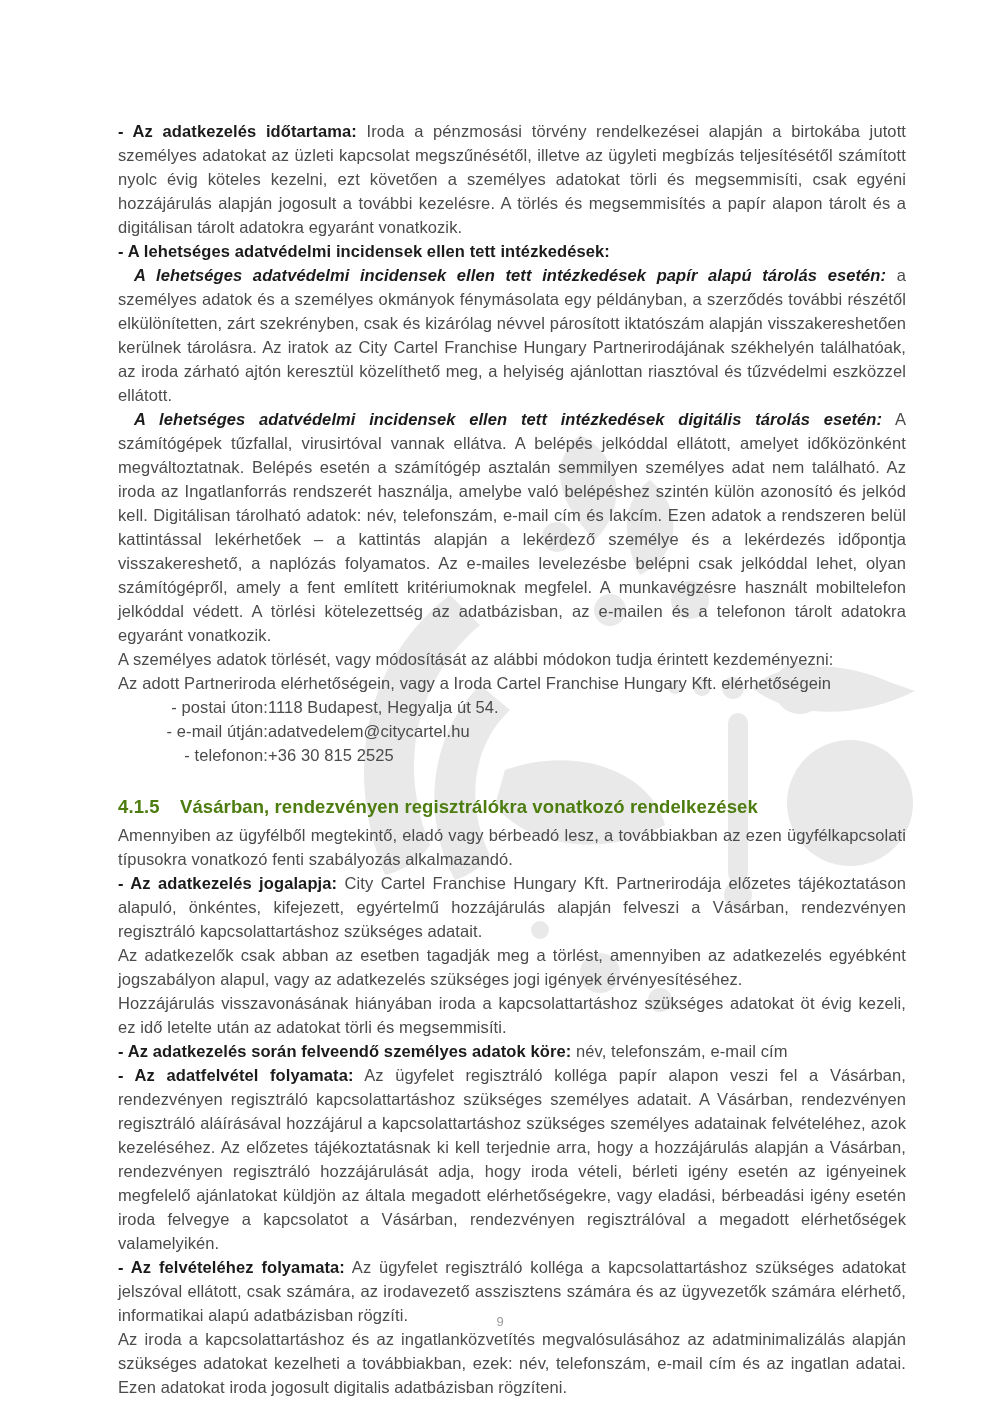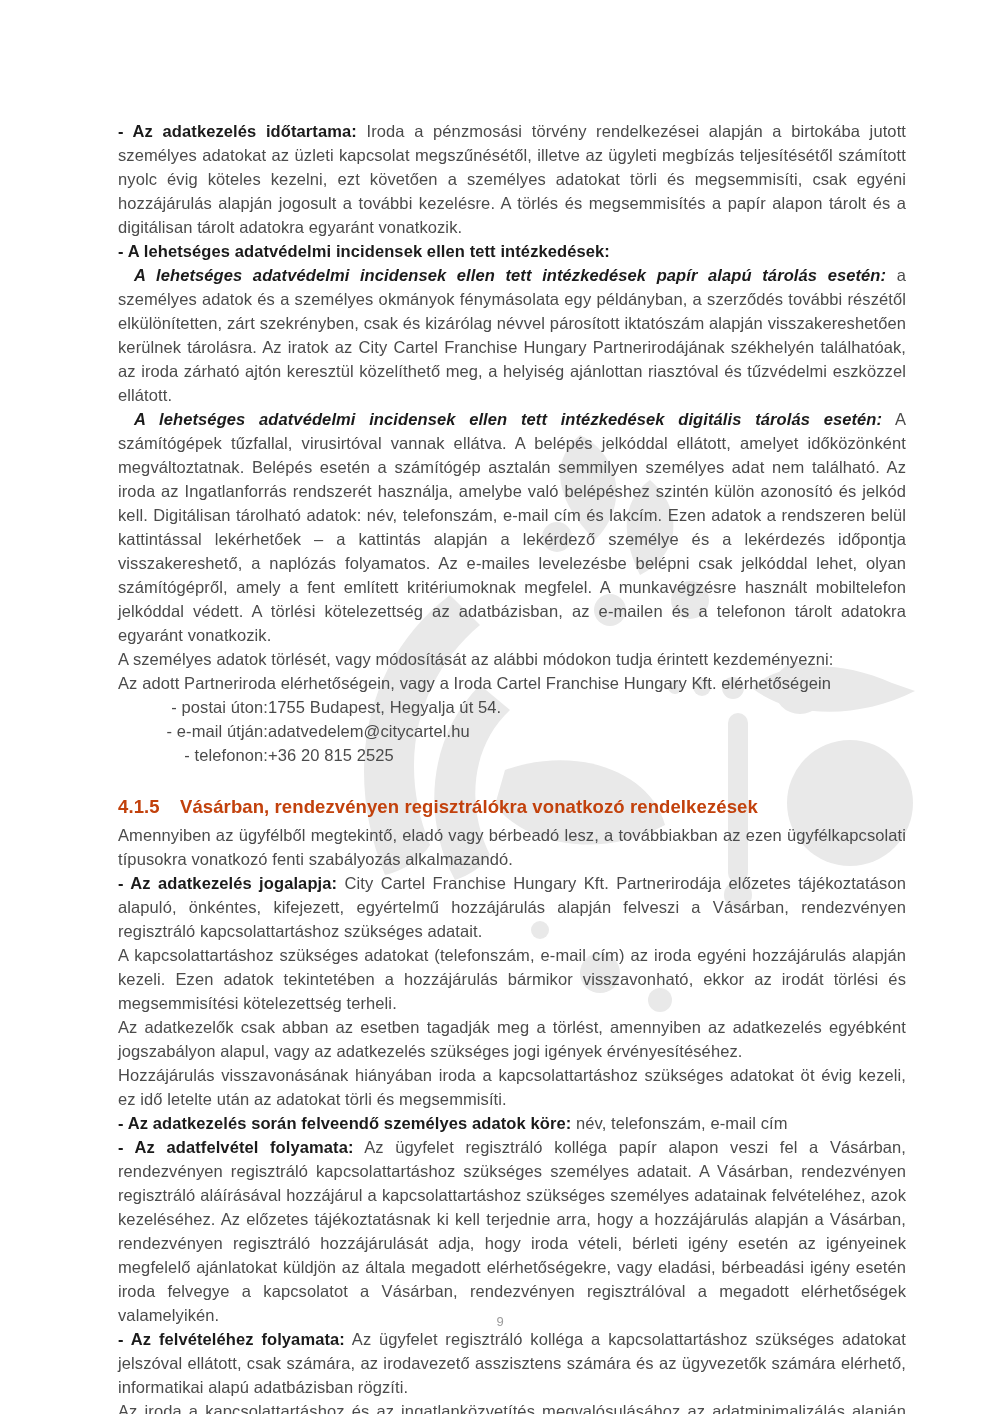--- a/index.html
+++ b/index.html
@@ -36,21 +36,21 @@
   .lead { font-weight: 700; color: #1b1b1b; }
   .lead.italic { font-style: italic; margin-left: 16px; }
   .contact-row { display: flex; text-align: right; }
   .contact-label { flex: 0 0 150px; }
   .section-heading {
     display: flex;
     margin: 27px 0 3px 0;
     font-size: 18.5px;
     line-height: 26px;
     font-weight: 800;
-    color: #c2410c;
+    color: #4d7c0f;
     text-align: left;
     align-items: center;
   }
   .section-number { flex: 0 0 62px; }
   .page-number {
     position: absolute;
     top: 1314px;
     left: 0;
     width: 100%;
     text-align: center;
@@ -105,41 +105,40 @@
     <p><span class="lead italic">A lehetséges adatvédelmi incidensek ellen tett intézkedések papír alapú tárolás esetén:</span> <span>a személyes adatok és a személyes okmányok fénymásolata egy példányban, a szerződés további részétől elkülönítetten, zárt szekrényben, csak és kizárólag névvel párosított iktatószám alapján visszakereshetően kerülnek tárolásra. Az iratok az City Cartel Franchise Hungary Partnerirodájának székhelyén találhatóak, az iroda zárható ajtón keresztül közelíthető meg, a helyiség ajánlottan riasztóval és tűzvédelmi eszközzel ellátott.</span></p>
 
     <p><span class="lead italic">A lehetséges adatvédelmi incidensek ellen tett intézkedések digitális tárolás esetén:</span> <span>A számítógépek tűzfallal, virusirtóval vannak ellátva. A belépés jelkóddal ellátott, amelyet időközönként megváltoztatnak. Belépés esetén a számítógép asztalán semmilyen személyes adat nem található. Az iroda az Ingatlanforrás rendszerét használja, amelybe való belépéshez szintén külön azonosító és jelkód kell. Digitálisan tárolható adatok: név, telefonszám, e-mail cím és lakcím. Ezen adatok a rendszeren belül kattintással lekérhetőek – a kattintás alapján a lekérdező személye és a lekérdezés időpontja visszakereshető, a naplózás folyamatos. Az e-mailes levelezésbe belépni csak jelkóddal lehet, olyan számítógépről, amely a fent említett kritériumoknak megfelel. A munkavégzésre használt mobiltelefon jelkóddal védett. A törlési kötelezettség az adatbázisban, az e-mailen és a telefonon tárolt adatokra egyaránt vonatkozik.</span></p>
 
     <p><span>A személyes adatok törlését, vagy módosítását az alábbi módokon tudja érintett kezdeményezni:</span></p>
 
     <p><span>Az adott Partneriroda elérhetőségein, vagy a Iroda Cartel Franchise Hungary Kft. elérhetőségein</span></p>
 
     <div class="contact-row">
       <span class="contact-label">- postai úton:</span>
-      <span class="contact-value">1755 Budapest, Hegyalja út 54.</span>
+      <span class="contact-value">1118 Budapest, Hegyalja út 54.</span>
     </div>
     <div class="contact-row">
       <span class="contact-label">- e-mail útján:</span>
       <span class="contact-value">adatvedelem@citycartel.hu</span>
     </div>
     <div class="contact-row">
       <span class="contact-label">- telefonon:</span>
-      <span class="contact-value">+36 20 815 2525</span>
+      <span class="contact-value">+36 30 815 2525</span>
     </div>
 
     <div class="section-heading">
       <span class="section-number">4.1.5</span>
       <span class="section-title">Vásárban, rendezvényen regisztrálókra vonatkozó rendelkezések</span>
     </div>
 
     <p><span>Amennyiben az ügyfélből megtekintő, eladó vagy bérbeadó lesz, a továbbiakban az ezen ügyfélkapcsolati típusokra vonatkozó fenti szabályozás alkalmazandó.</span></p>
 
     <p><span class="lead">- Az adatkezelés jogalapja:</span> <span>City Cartel Franchise Hungary Kft. Partnerirodája előzetes tájékoztatáson alapuló, önkéntes, kifejezett, egyértelmű hozzájárulás alapján felveszi a Vásárban, rendezvényen regisztráló kapcsolattartáshoz szükséges adatait.</span></p>
 
-    <p><span>A kapcsolattartáshoz szükséges adatokat (telefonszám, e-mail cím) az iroda egyéni hozzájárulás alapján kezeli. Ezen adatok tekintetében a hozzájárulás bármikor visszavonható, ekkor az irodát törlési és megsemmisítési kötelezettség terheli.</span></p>
 
     <p><span>Az adatkezelők csak abban az esetben tagadják meg a törlést, amennyiben az adatkezelés egyébként jogszabályon alapul, vagy az adatkezelés szükséges jogi igények érvényesítéséhez.</span></p>
 
     <p><span>Hozzájárulás visszavonásának hiányában iroda a kapcsolattartáshoz szükséges adatokat öt évig kezeli, ez idő letelte után az adatokat törli és megsemmisíti.</span></p>
 
     <p><span class="lead">- Az adatkezelés során felveendő személyes adatok köre:</span> <span>név, telefonszám, e-mail cím</span></p>
 
     <p><span class="lead">- Az adatfelvétel folyamata:</span> <span>Az ügyfelet regisztráló kolléga papír alapon veszi fel a Vásárban, rendezvényen regisztráló kapcsolattartáshoz szükséges személyes adatait. A Vásárban, rendezvényen regisztráló aláírásával hozzájárul a kapcsolattartáshoz szükséges személyes adatainak felvételéhez, azok kezeléséhez. Az előzetes tájékoztatásnak ki kell terjednie arra, hogy a hozzájárulás alapján a Vásárban, rendezvényen regisztráló hozzájárulását adja, hogy iroda vételi, bérleti igény esetén az igényeinek megfelelő ajánlatokat küldjön az általa megadott elérhetőségekre, vagy eladási, bérbeadási igény esetén iroda felvegye a kapcsolatot a Vásárban, rendezvényen regisztrálóval a megadott elérhetőségek valamelyikén.</span></p>
 
     <p><span class="lead">- Az felvételéhez folyamata:</span> <span>Az ügyfelet regisztráló kolléga a kapcsolattartáshoz szükséges adatokat jelszóval ellátott, csak számára, az irodavezető asszisztens számára és az ügyvezetők számára elérhető, informatikai alapú adatbázisban rögzíti.</span></p>

